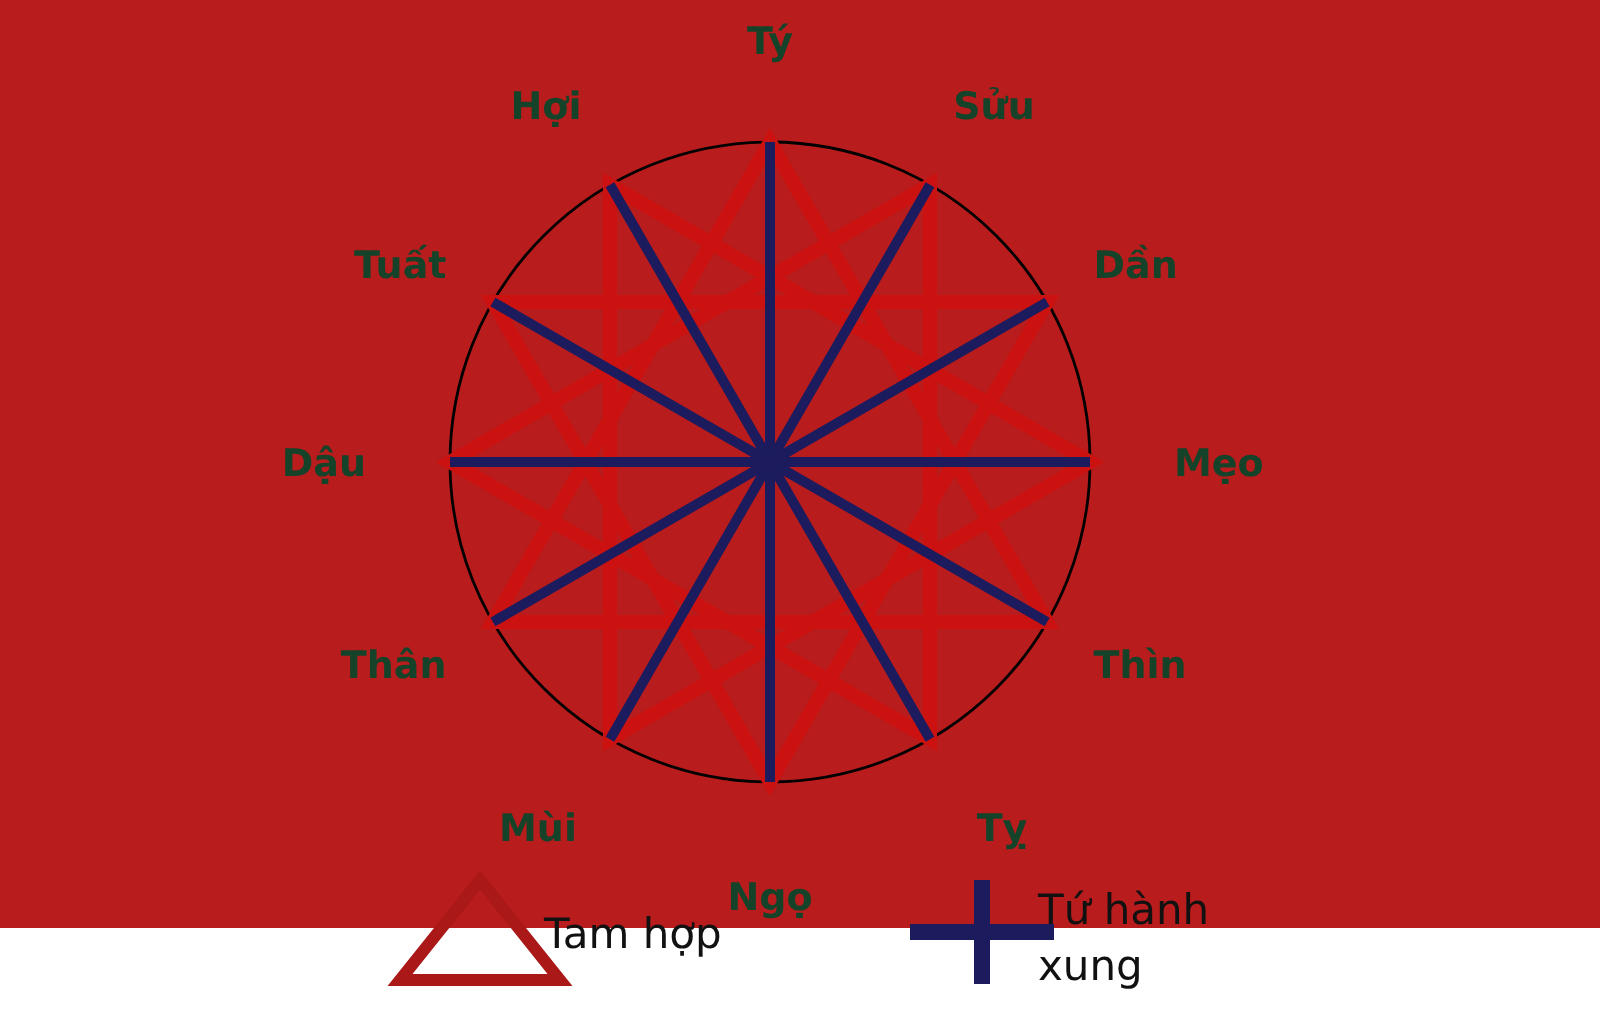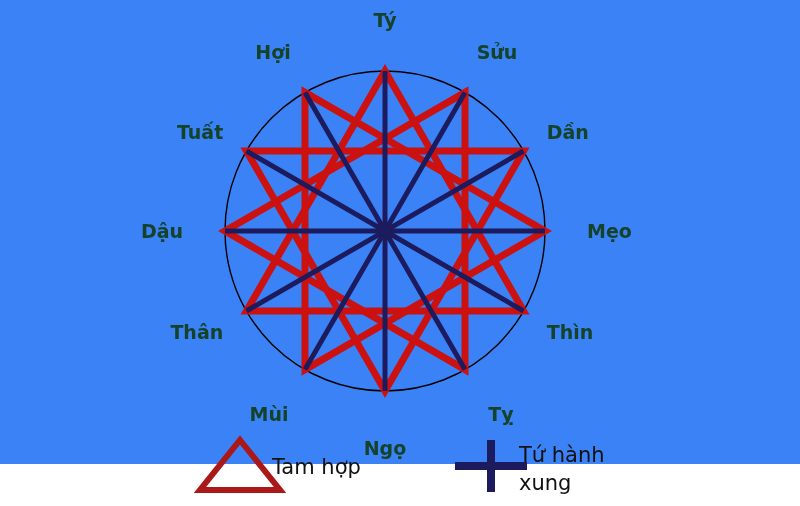--- a/index.html
+++ b/index.html
@@ -11,21 +11,21 @@
     width: 800px;
     height: 506px;
     overflow: hidden;
     font-family: "DejaVu Sans", sans-serif;
     position: relative;
   }
   #stage {
     position: relative;
     width: 800px;
     height: 464px;
-    background: #3b82f6;
+    background: #b91c1c;
   }
   svg#wheel {
     position: absolute;
     left: 0;
     top: 0;
     width: 800px;
     height: 506px;
     display: block;
   }
   .zodiac-label {

